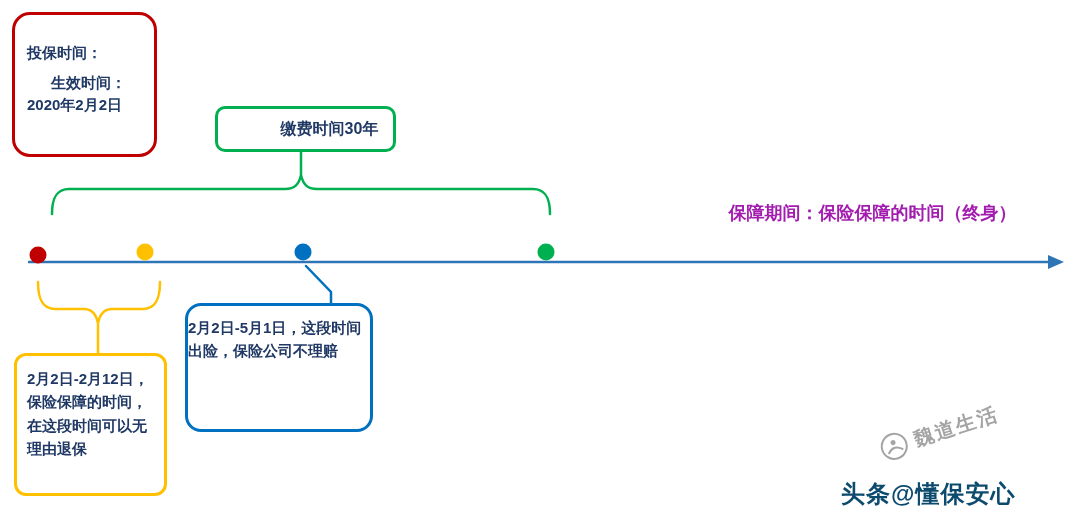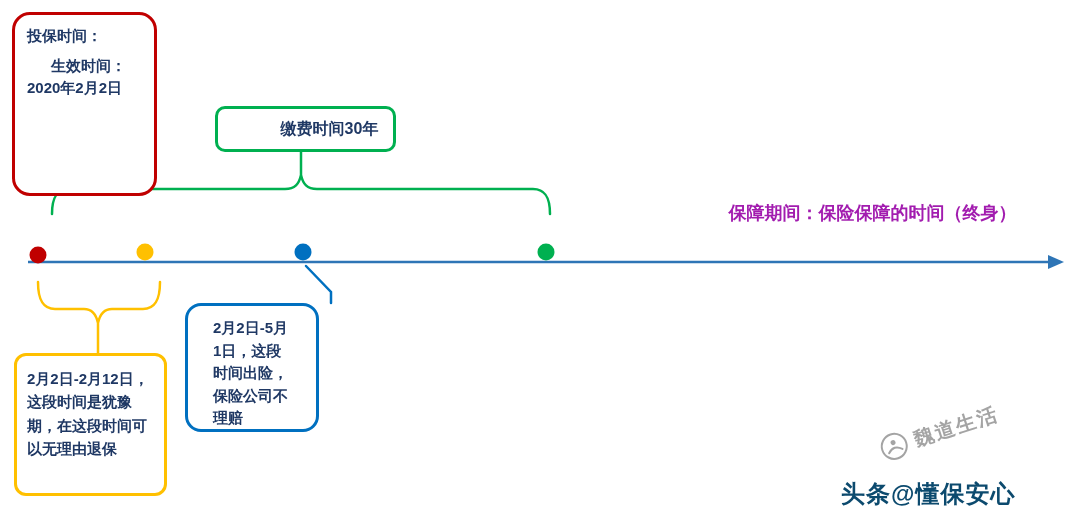--- a/index.html
+++ b/index.html
@@ -21,24 +21,24 @@
   }
   .callout {
     position: absolute;
     background: #ffffff;
     color: #1F3864;
     font-weight: bold;
     padding-left: 48px;
   }
   .red-box {
     left: 12px; top: 12px;
-    width: 145px; height: 184px;
+    width: 145px; height: 145px;
     border: 3px solid #C00000;
     border-radius: 18px;
-    padding: 10px 12px;
+    padding: 27px 12px;
     font-size: 15px;
     line-height: 1.45;
   }
   .red-box .gap { margin-top: 8px; margin-left: 24px; }
   .green-box {
     left: 215px; top: 106px;
     width: 181px; height: 46px;
     border: 3px solid #00B050;
     border-radius: 10px;
     display: flex; align-items: center; justify-content: center;
@@ -58,24 +58,24 @@
     left: 14px; top: 353px;
     width: 153px; height: 143px;
     border: 3px solid #FFC000;
     border-radius: 12px;
     padding: 11px 10px;
     font-size: 15px;
     line-height: 1.55;
   }
   .blue-box {
     left: 185px; top: 303px;
-    width: 134px; height: 129px;
+    width: 188px; height: 129px;
     border: 3px solid #0070C0;
     border-radius: 16px;
-    padding: 11px 25px;
+    padding: 11px 0;
     font-size: 15px;
     line-height: 1.5;
   }
   .wm-rotated {
     position: absolute;
     left: 880px; top: 436px;
     transform: rotate(-18deg);
     transform-origin: left center;
     color: #9B9B9B;
     font-size: 20px;
@@ -125,21 +125,21 @@
     <div>2020年2月2日</div>
   </div>
 
   <div class="callout green-box">
     <span>缴费时间30年</span>
   </div>
 
   <div class="coverage-label">保障期间：保险保障的时间（终身）</div>
 
   <div class="callout yellow-box">
-    <span>2月2日-2月12日，这段时间是犹豫期，在这段时间可以无理由退保</span>
+    <span>2月2日-2月12日，保险保障的时间，在这段时间可以无理由退保</span>
   </div>
 
   <div class="callout blue-box">
     <span>2月2日-5月1日，这段时间出险，保险公司不理赔</span>
   </div>
 
   <div class="wm-rotated">
     <svg width="30" height="30" viewBox="0 0 30 30">
       <circle cx="15" cy="15" r="12.5" fill="none" stroke="#9B9B9B" stroke-width="2"></circle>
       <circle cx="15" cy="11" r="2.5" fill="#9B9B9B"></circle>

